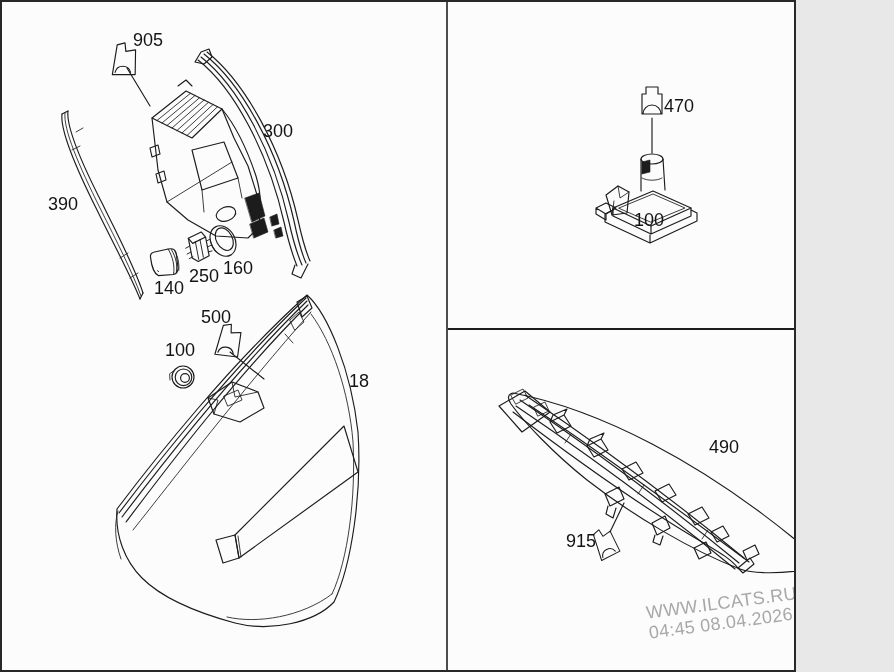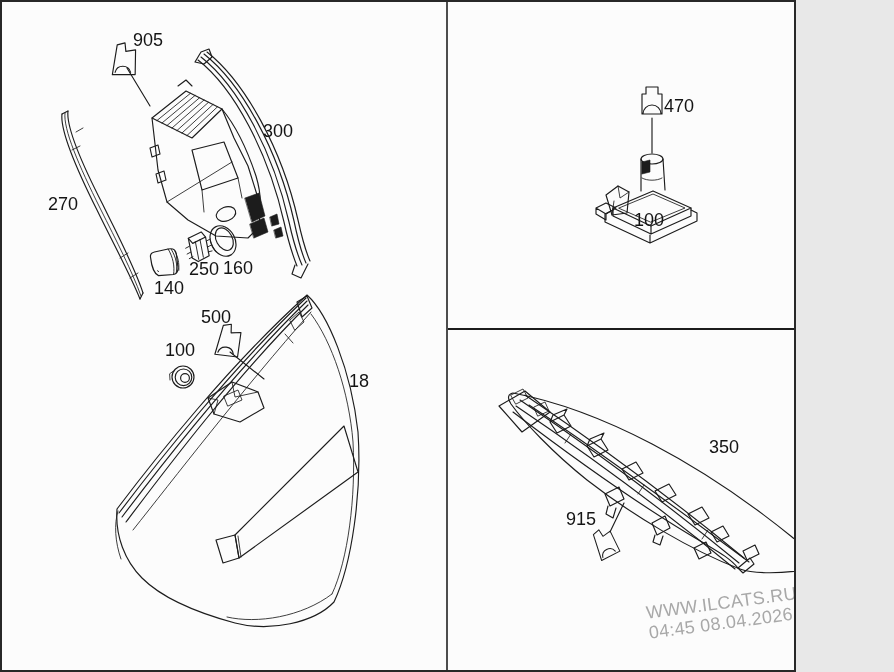--- a/index.html
+++ b/index.html
@@ -187,31 +187,31 @@
     <g transform="translate(603,544) rotate(-12) scale(0.9)">
       <use href="#clipGlyph"></use>
     </g>
     <g>
       <path d="M608,530 L622,501"></path>
     </g>
   </svg>
 
   <div class="callout" style="left:131px;top:29px">905</div>
   <div class="callout" style="left:261px;top:120px">300</div>
-  <div class="callout" style="left:46px;top:193px">270</div>
+  <div class="callout" style="left:46px;top:193px">390</div>
   <div class="callout" style="left:152px;top:277px">140</div>
-  <div class="callout" style="left:187px;top:258px">250</div>
+  <div class="callout" style="left:187px;top:265px">250</div>
   <div class="callout" style="left:221px;top:257px">160</div>
   <div class="callout" style="left:199px;top:306px">500</div>
   <div class="callout" style="left:163px;top:339px">100</div>
   <div class="callout" style="left:347px;top:370px">18</div>
   <div class="callout" style="left:662px;top:95px">470</div>
   <div class="callout" style="left:632px;top:209px">100</div>
-  <div class="callout" style="left:707px;top:436px">350</div>
-  <div class="callout" style="left:564px;top:508px">915</div>
+  <div class="callout" style="left:707px;top:436px">490</div>
+  <div class="callout" style="left:564px;top:530px">915</div>
 
   <div class="watermark">
     <div>WWW.ILCATS.RU</div>
     <div>04:45 08.04.2026</div>
   </div>
 
   <div class="divider-v"></div>
   <div class="divider-h"></div>
 </div>
 

